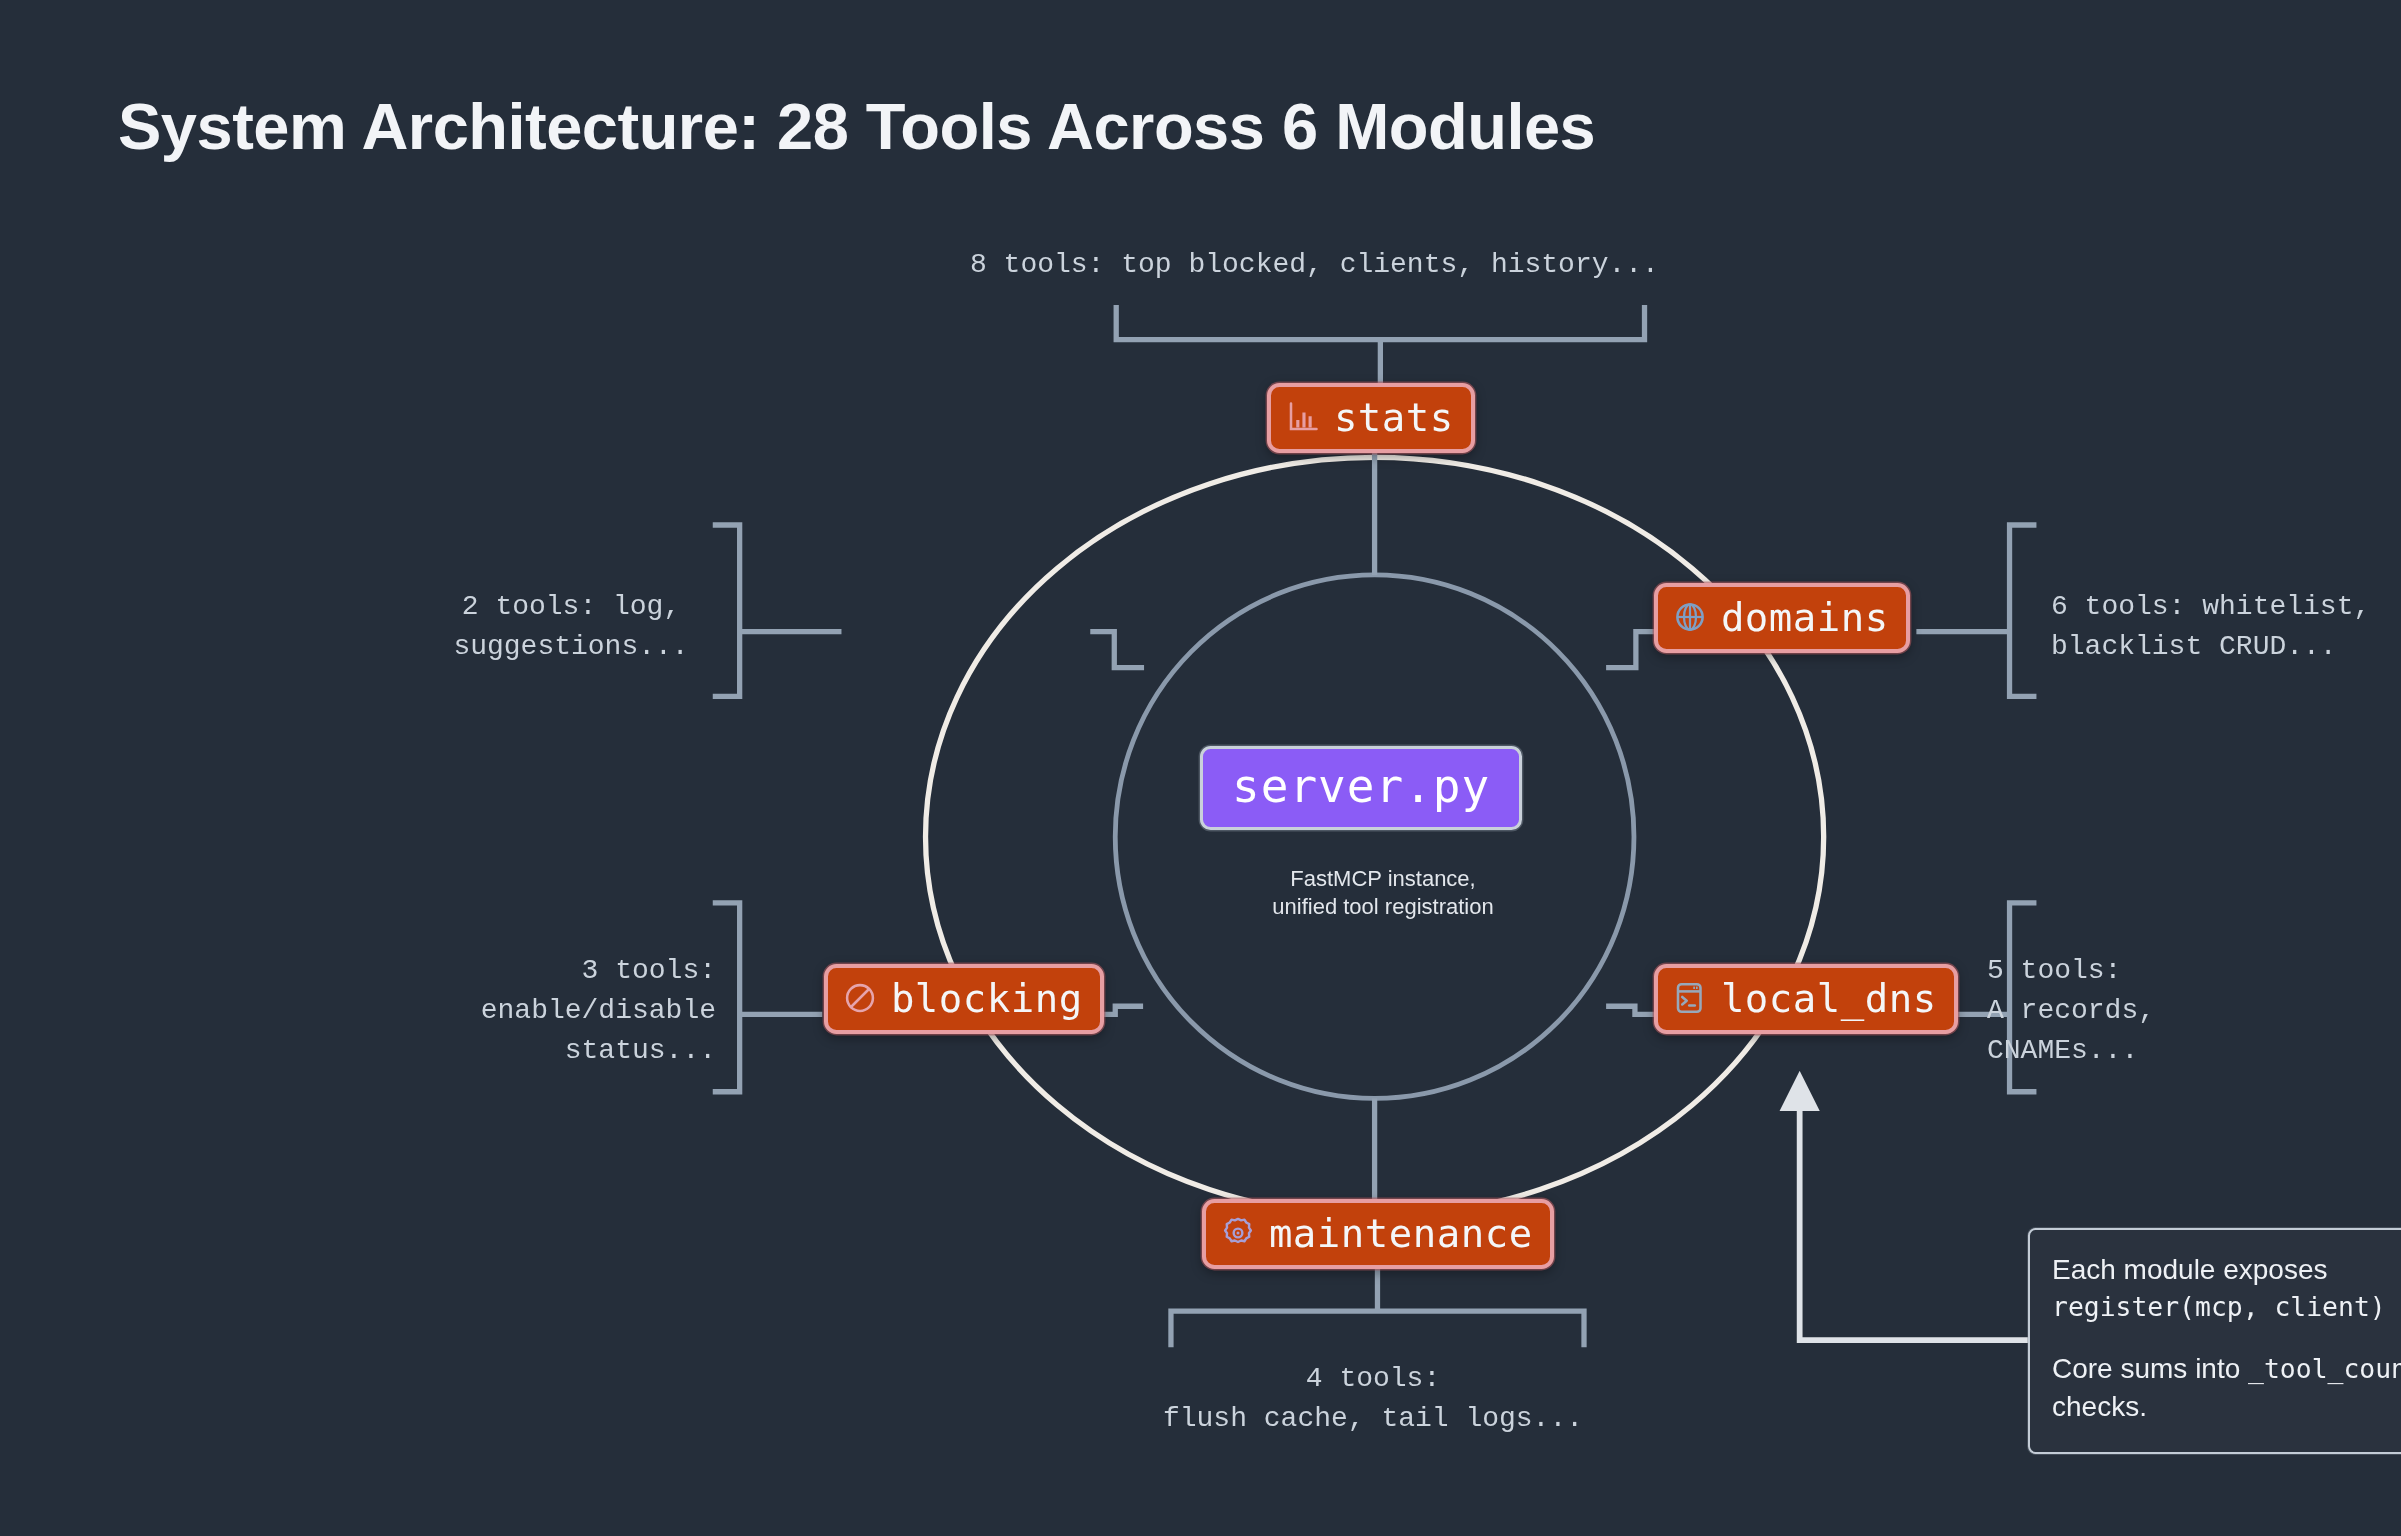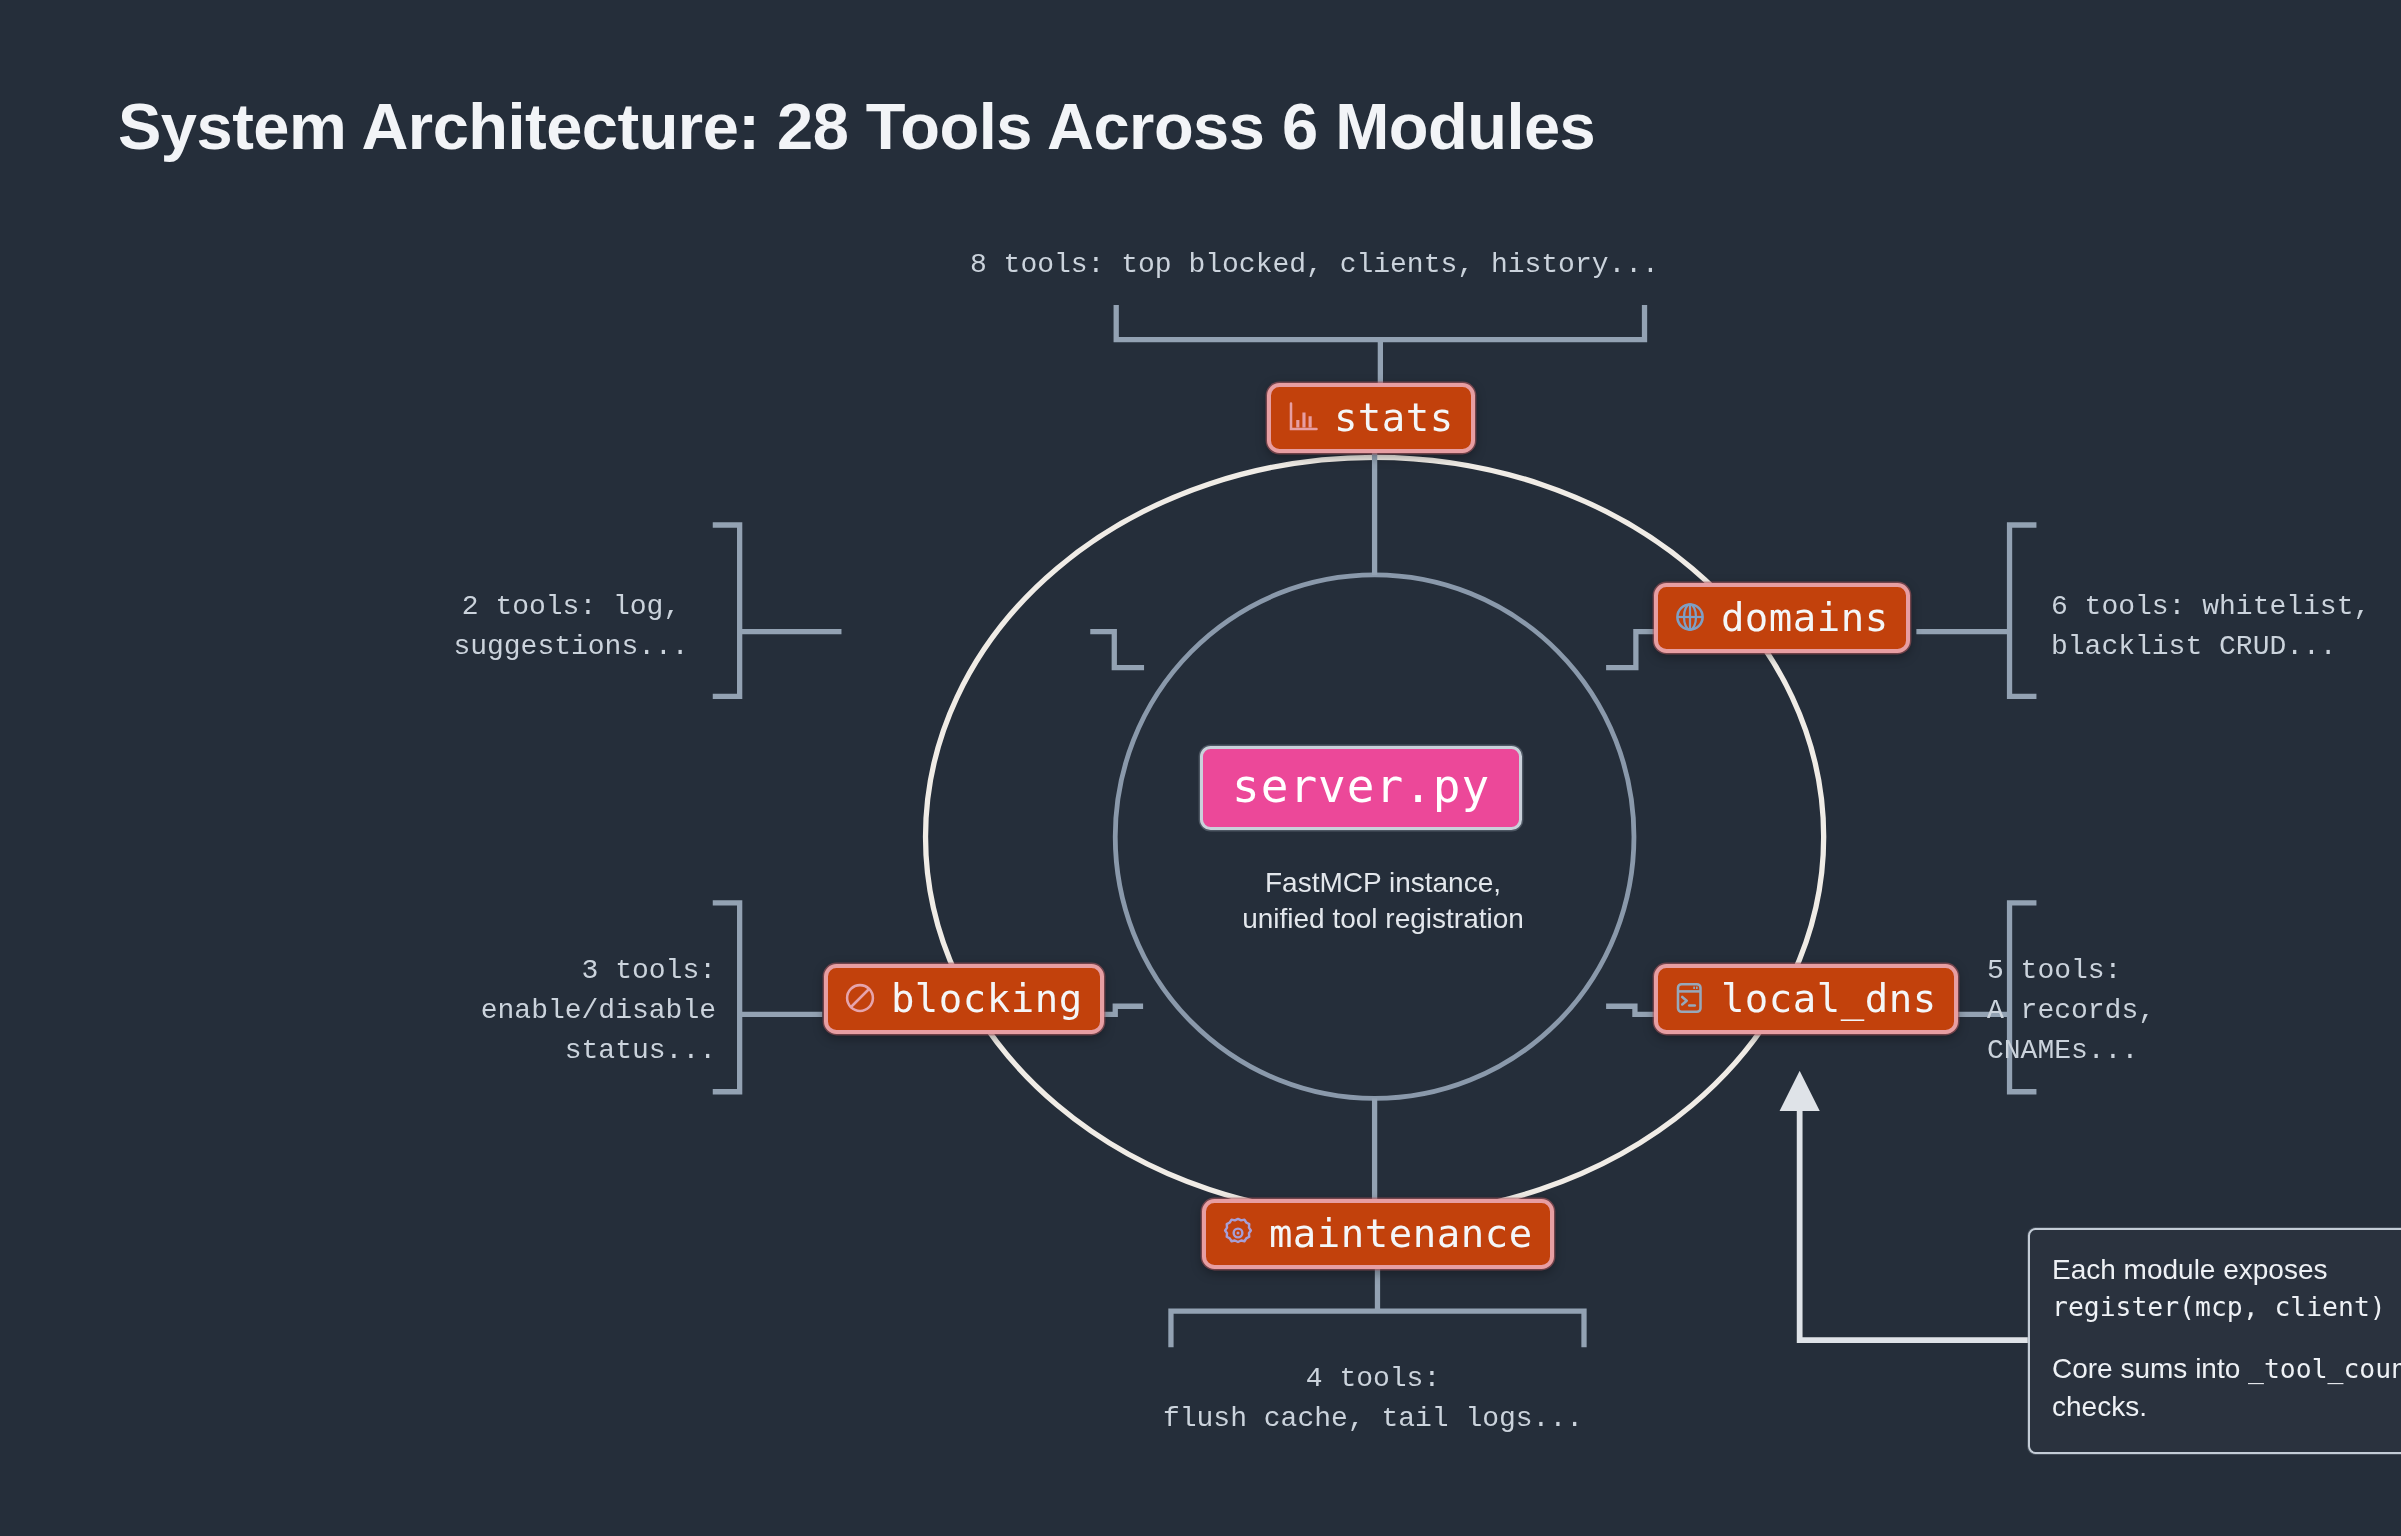--- a/index.html
+++ b/index.html
@@ -57,36 +57,36 @@
   #node-local_dns   { left:1654px; top:964px;text-align:right; }
   #node-maintenance { left:1202px; top:1167px;margin-top:32px; }
 
   
   #core-box {
     position:absolute;
     left:1200px; top:746px;
     padding:14.4px 29px 17.3px;
     border:3.8px solid #c9d1da;
     border-radius:10.6px;
-    background:#ec4899;
+    background:#8b5cf6;
     box-shadow:0 0 0 1.4px rgba(200,210,222,.25);
   }
   #core-box .core-label {
     font-family:"DejaVu Sans Mono","Liberation Mono",monospace;
     font-size:46px;
     color:#ffffff;
     letter-spacing:1px;
     line-height:1;
   }
   #core-sub {
     position:absolute;
     left:1191px; top:865px;
     width:384px;
     text-align:center;
-    font-size:28px;
+    font-size:22px;
     line-height:1.28;
     color:#e3e7ec;
   }
 
   
   .ann {
     position:absolute;
     font-family:Liberation Mono, monospace;
     font-size:28px;
     line-height:1.42;

